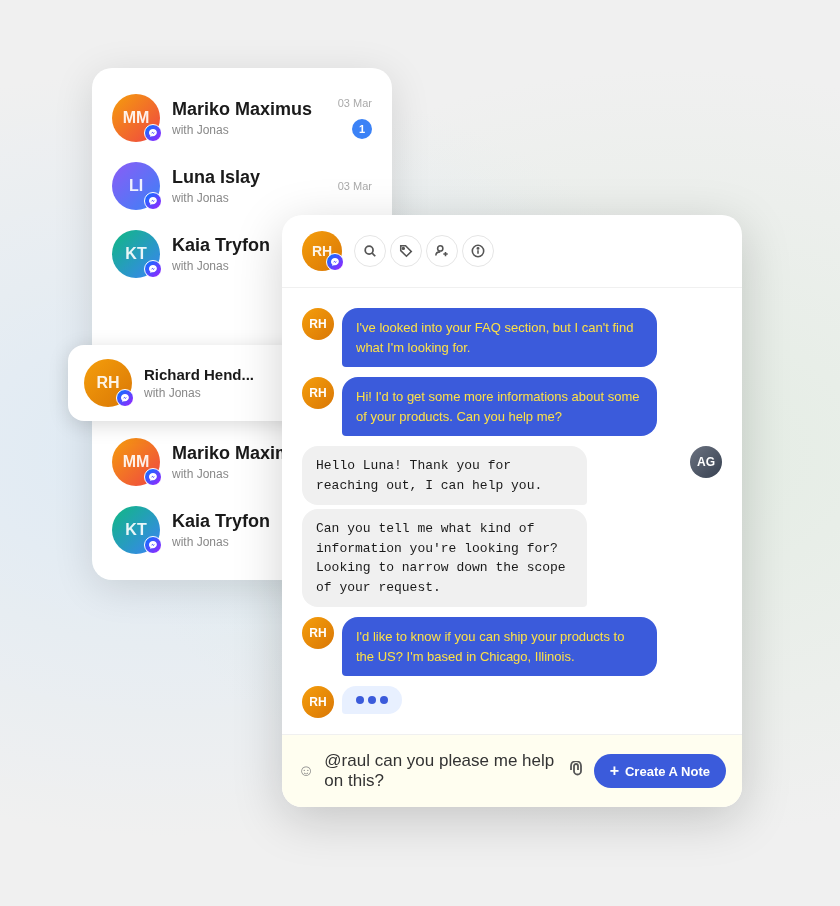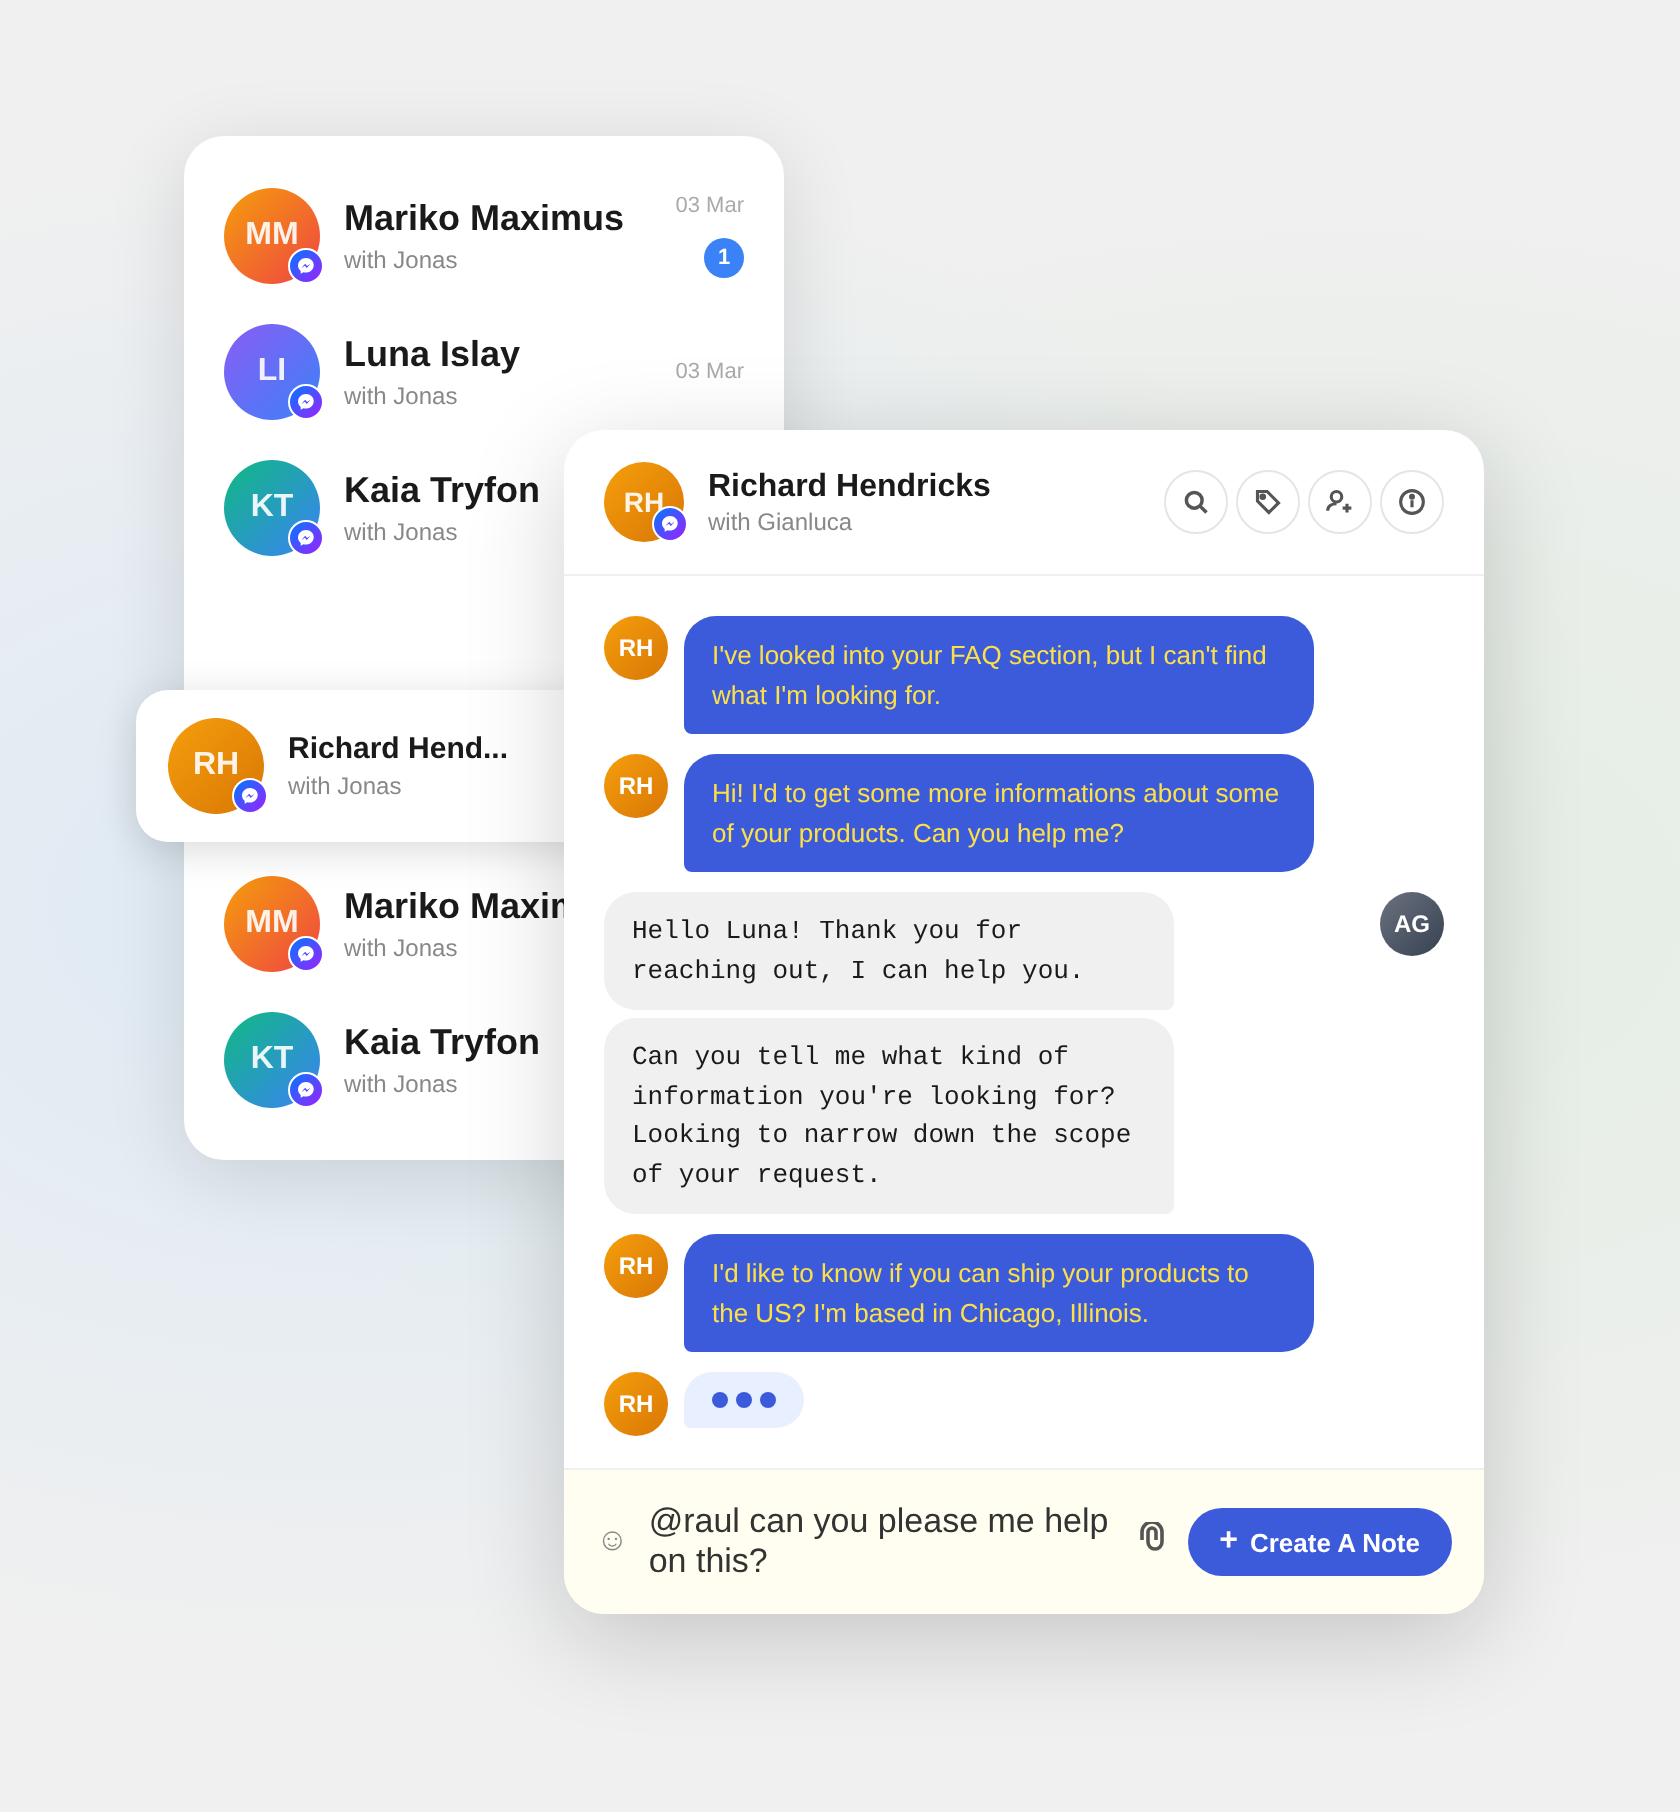--- a/index.html
+++ b/index.html
@@ -454,24 +454,20 @@
   <div class="chat-header">
     <div class="avatar-wrap">
       <div class="avatar av-richard" style="width:40px;height:40px;">
         <span class="person-shape" style="font-size:14px;">RH</span>
       </div>
       <div class="messenger-badge">
         <svg viewBox="0 0 20 20" fill="white">
             <path d="M10 2C5.6 2 2 5.3 2 9.4c0 2.2 1 4.1 2.7 5.5v2.9l2.7-1.5c.7.2 1.5.3 2.3.3 4.4 0 8-3.3 8-7.4C18 5.3 14.4 2 10 2zm.8 9.9L8.9 9.7 5.3 11.9l3.9-4.2 1.9 2.2 3.5-2.2-3.8 4.2z"></path>
           </svg>
       </div>
-    </div>
-    <div class="chat-header-info">
-      <div class="chat-header-name">Richard Hendricks</div>
-      <div class="chat-header-sub">with Gianluca</div>
     </div>
     <div class="chat-header-actions">
       <button class="header-btn" title="Search">
         <svg viewBox="0 0 16 16" fill="none" stroke="currentColor" stroke-width="2">
           <circle cx="7" cy="7" r="4.5"></circle>
           <line x1="10.5" y1="10.5" x2="14" y2="14"></line>
         </svg>
       </button>
       <button class="header-btn" title="Tag">
         <svg viewBox="0 0 16 16" fill="none" stroke="currentColor" stroke-width="1.8">

